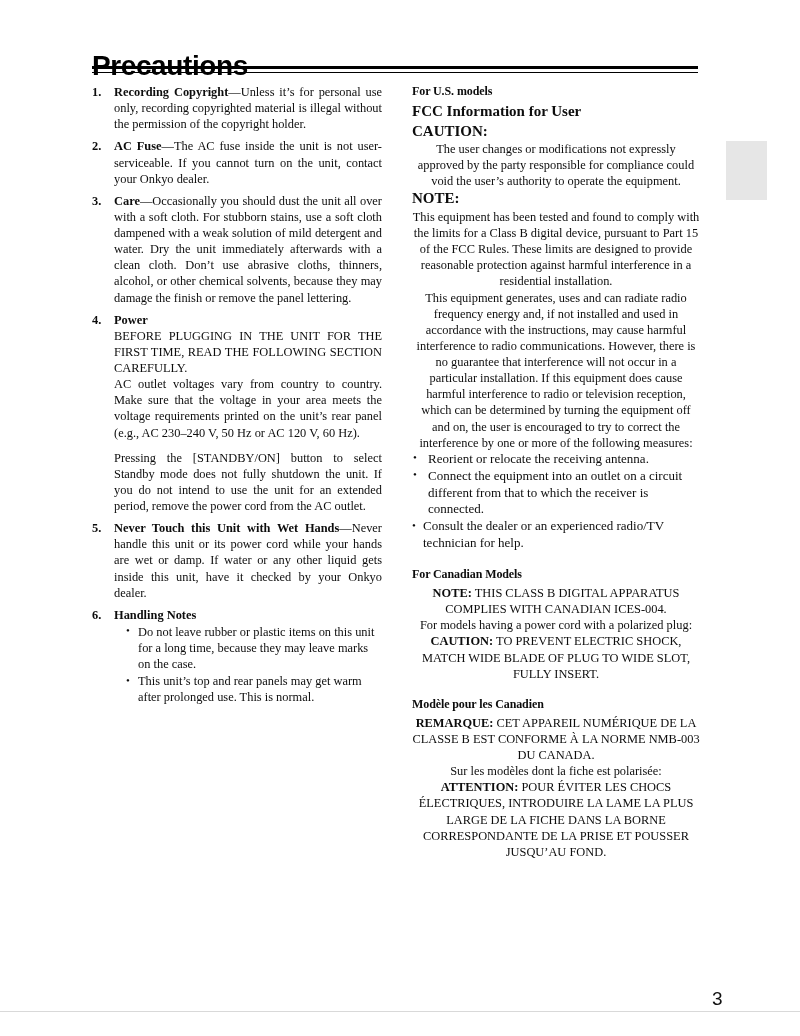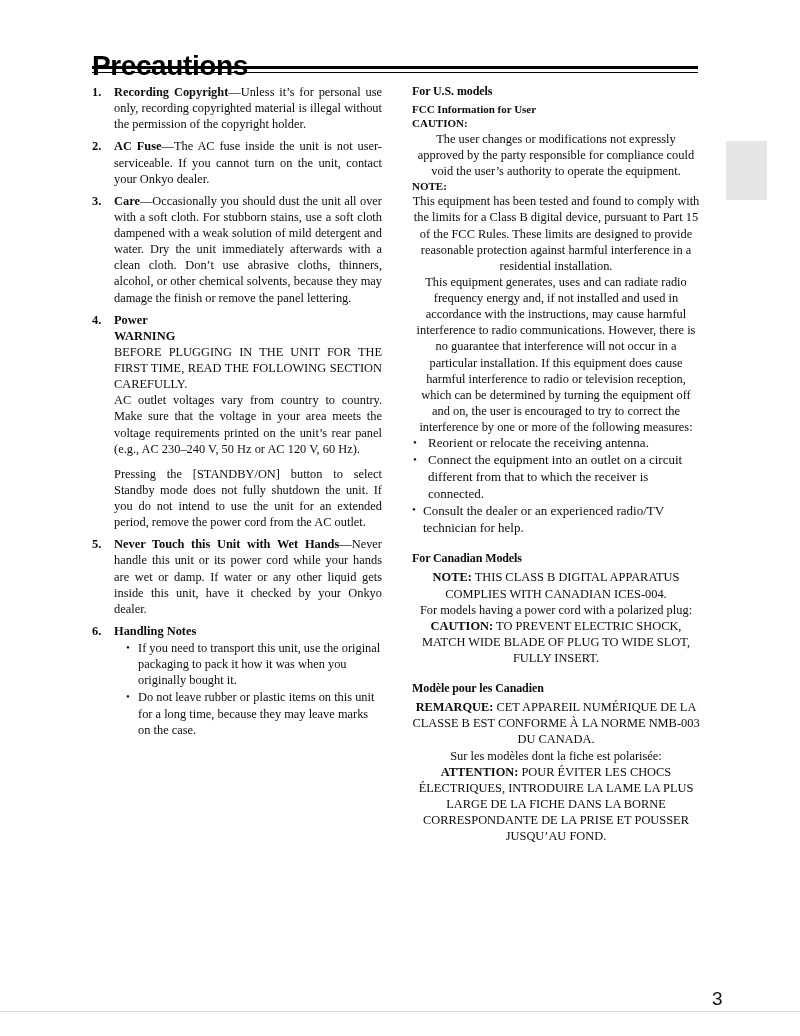--- a/index.html
+++ b/index.html
@@ -130,21 +130,21 @@
   
   .h-section {
     font-family: "Liberation Serif", "DejaVu Serif", serif;
     font-weight: bold;
     font-size: 12px;
     margin: 0 0 3px 0;
     letter-spacing: -0.1px;
   }
   .h-sub {
     font-weight: bold;
-    font-size: 11px;
+    font-size: 15px;
     margin: 0;
     line-height: 1.30;
   }
   .r-para {
     font-size: 12.4px;
     line-height: 1.30;
     margin: 0;
     text-align: center;
   }
   .spacer-md { height: 15px; }
@@ -229,37 +229,36 @@
     </div>
 
     <div class="num-item">
       <span class="num">3.</span>
       <span class="lead">Care</span><span>—Occasionally you should dust the unit all over with a soft cloth. For stubborn stains, use a soft cloth dampened with a weak solution of mild detergent and water. Dry the unit immediately afterwards with a clean cloth. Don’t use abrasive cloths, thinners, alcohol, or other chemical solvents, because they may damage the finish or remove the panel lettering.</span>
     </div>
 
     <div class="num-item">
       <span class="num">4.</span>
       <span class="lead">Power</span>
-      <span class="warning-head">WARNING</span>
       <span class="caps-block">BEFORE PLUGGING IN THE UNIT FOR THE FIRST TIME, READ THE FOLLOWING SECTION CAREFULLY.</span>
       <div class="para block">AC outlet voltages vary from country to country. Make sure that the voltage in your area meets the voltage requirements printed on the unit’s rear panel (e.g., AC 230–240 V, 50 Hz or AC 120 V, 60 Hz).</div>
       <div class="para block">Pressing the [STANDBY/ON] button to select Standby mode does not fully shutdown the unit. If you do not intend to use the unit for an extended period, remove the power cord from the AC outlet.</div>
     </div>
 
     <div class="num-item">
       <span class="num">5.</span>
       <span class="lead">Never Touch this Unit with Wet Hands</span><span>—Never handle this unit or its power cord while your hands are wet or damp. If water or any other liquid gets inside this unit, have it checked by your Onkyo dealer.</span>
     </div>
 
     <div class="num-item">
       <span class="num">6.</span>
       <span class="lead">Handling Notes</span>
       <ul class="bullets indented">
-        <li>If you need to transport this unit, use the original packaging to pack it how it was when you originally bought it.</li>
         <li>Do not leave rubber or plastic items on this unit for a long time, because they may leave marks on the case.</li>
+        <li>This unit’s top and rear panels may get warm after prolonged use. This is normal.</li>
       </ul>
     </div>
 
   </div>
 
   <div class="col col-right">
 
     <h2 class="h-section">For U.S. models</h2>
     <p class="h-sub">FCC Information for User</p>
     <p class="h-sub">CAUTION:</p>

